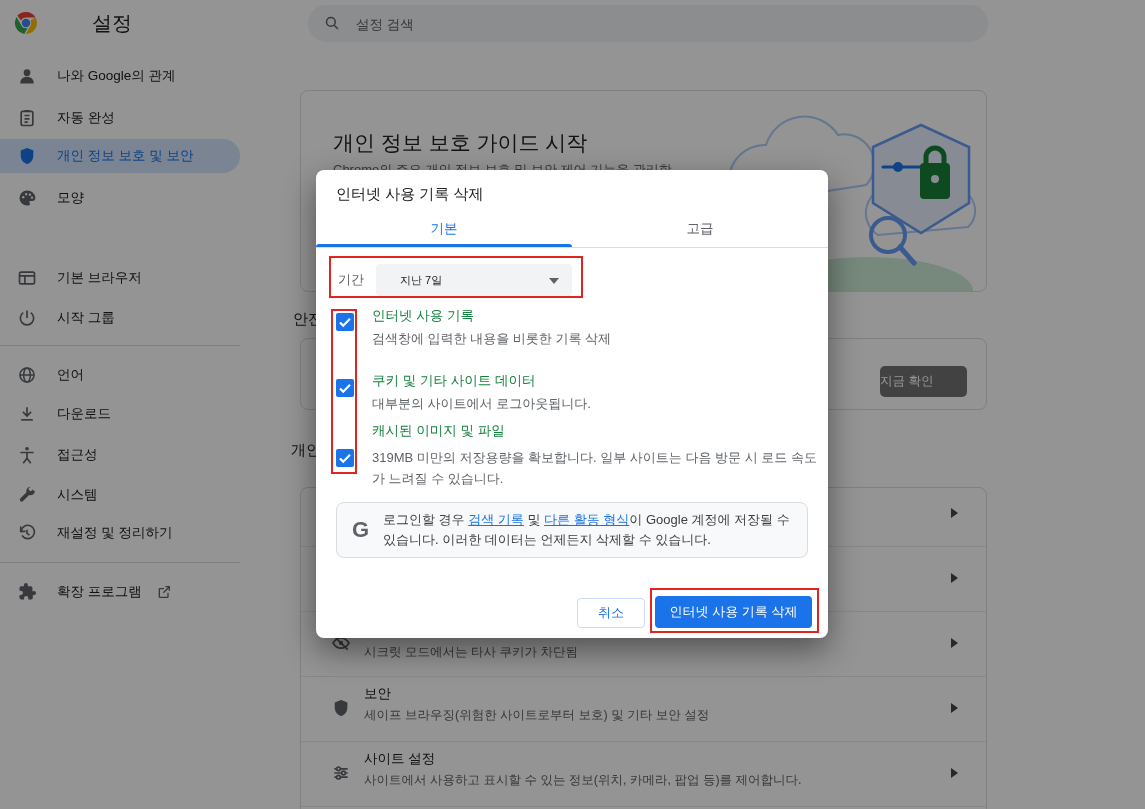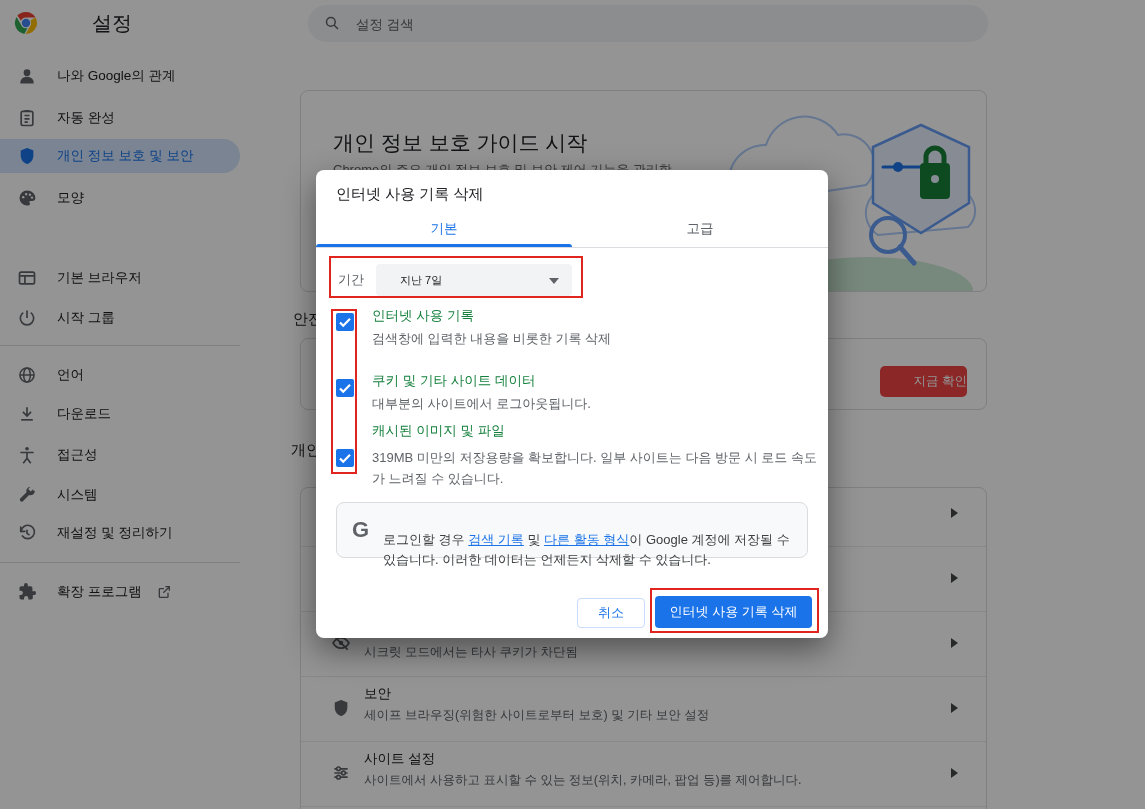--- a/index.html
+++ b/index.html
@@ -33,22 +33,22 @@
 
   
   .card{left:300px;width:687px;background:#fff;border:1px solid #dadce0;border-radius:8px;box-sizing:border-box;overflow:hidden;}
   .card1{top:90px;height:202px;}
   .pg-title{position:absolute;left:32px;top:38px;font-size:21px;color:#202124;}
   .pg-sub{position:absolute;left:32px;top:70px;font-size:13px;color:#5f6368;}
   .illu{position:absolute;right:0;top:4px;}
   .h2{font-size:15px;font-weight:500;color:#202124;}
   .hd-safety{left:293px;top:310px;}
   .card2{top:338px;height:72px;}
-  .btn-checknow{position:absolute;left:579px;top:27px;width:87px;height:31px;background:#ef4444;color:#fff;
-                border-radius:5px;font-size:12.5px;font-weight:500;text-align:right;line-height:31px;cursor:pointer;}
+  .btn-checknow{position:absolute;left:579px;top:27px;width:87px;height:31px;background:#737373;color:#fff;
+                border-radius:5px;font-size:12.5px;font-weight:500;text-align:left;line-height:31px;cursor:pointer;}
   .hd-privacy{left:291px;top:441px;}
   .card3{top:487px;height:340px;}
   .row{position:absolute;left:0;width:100%;}
   .row .ric{position:absolute;left:30px;width:20px;height:20px;color:#5f6368;}
   .row .rtitle{position:absolute;left:63px;font-size:13.5px;color:#202124;}
   .row .rsub{position:absolute;left:63px;font-size:12.5px;color:#5f6368;}
   .chev{position:absolute;right:28px;width:0;height:0;border-top:5px solid transparent;
         border-bottom:5px solid transparent;border-left:7px solid #444746;}
   .rdiv{position:absolute;left:0;width:100%;height:0;border-top:1px solid #e8eaed;}
 
@@ -70,21 +70,21 @@
              border-right:5px solid transparent;border-top:6px solid #5f6368;}
   .cbx{position:absolute;left:20px;width:18px;height:18px;background:#1a73e8;border-radius:2px;cursor:pointer;}
   .cb1{top:143px}.cb2{top:209px}.cb3{top:279px}
   .cbt{position:absolute;left:56px;font-size:13.5px;color:#15803d;}
   .ct1{top:137px}.ct2{top:202px}.ct3{top:252px}
   .cbd{position:absolute;left:56px;width:452px;font-size:13px;color:#5f6368;line-height:21px;}
   .cd1{top:158px}.cd2{top:223px}.cd3{top:277px}
   .notice{position:absolute;left:20px;top:332px;width:472px;height:56px;background:#f8f9fa;
           border:1px solid #dadce0;border-radius:8px;box-sizing:border-box;}
   .g-logo{position:absolute;left:15px;top:14px;font-size:22px;font-weight:700;color:#5f6368;}
-  .notice-text{position:absolute;left:46px;top:7px;width:414px;font-size:13px;color:#3c4043;line-height:20px;margin-top:20px;}
+  .notice-text{position:absolute;left:46px;top:7px;width:414px;font-size:13px;color:#3c4043;line-height:20px;}
   .notice-text a{color:#1a73e8;text-decoration:underline;cursor:pointer;}
   .btn-cancel{position:absolute;left:261px;top:428px;width:68px;height:30px;background:#fff;border:1px solid #c8dbfc;
               border-radius:4px;color:#1a73e8;font-size:13px;font-weight:500;text-align:center;line-height:28px;
               box-sizing:border-box;cursor:pointer;}
   .btn-confirm{position:absolute;left:339px;top:426px;width:157px;height:32px;background:#1a73e8;border-radius:4px;
                color:#fff;font-size:13px;font-weight:500;text-align:center;line-height:32px;cursor:pointer;}
 
   
   .rbox{border:2px solid #e0241e;z-index:30;pointer-events:none;box-sizing:border-box;}
   .rb1{left:329px;top:256px;width:254px;height:42px;}

